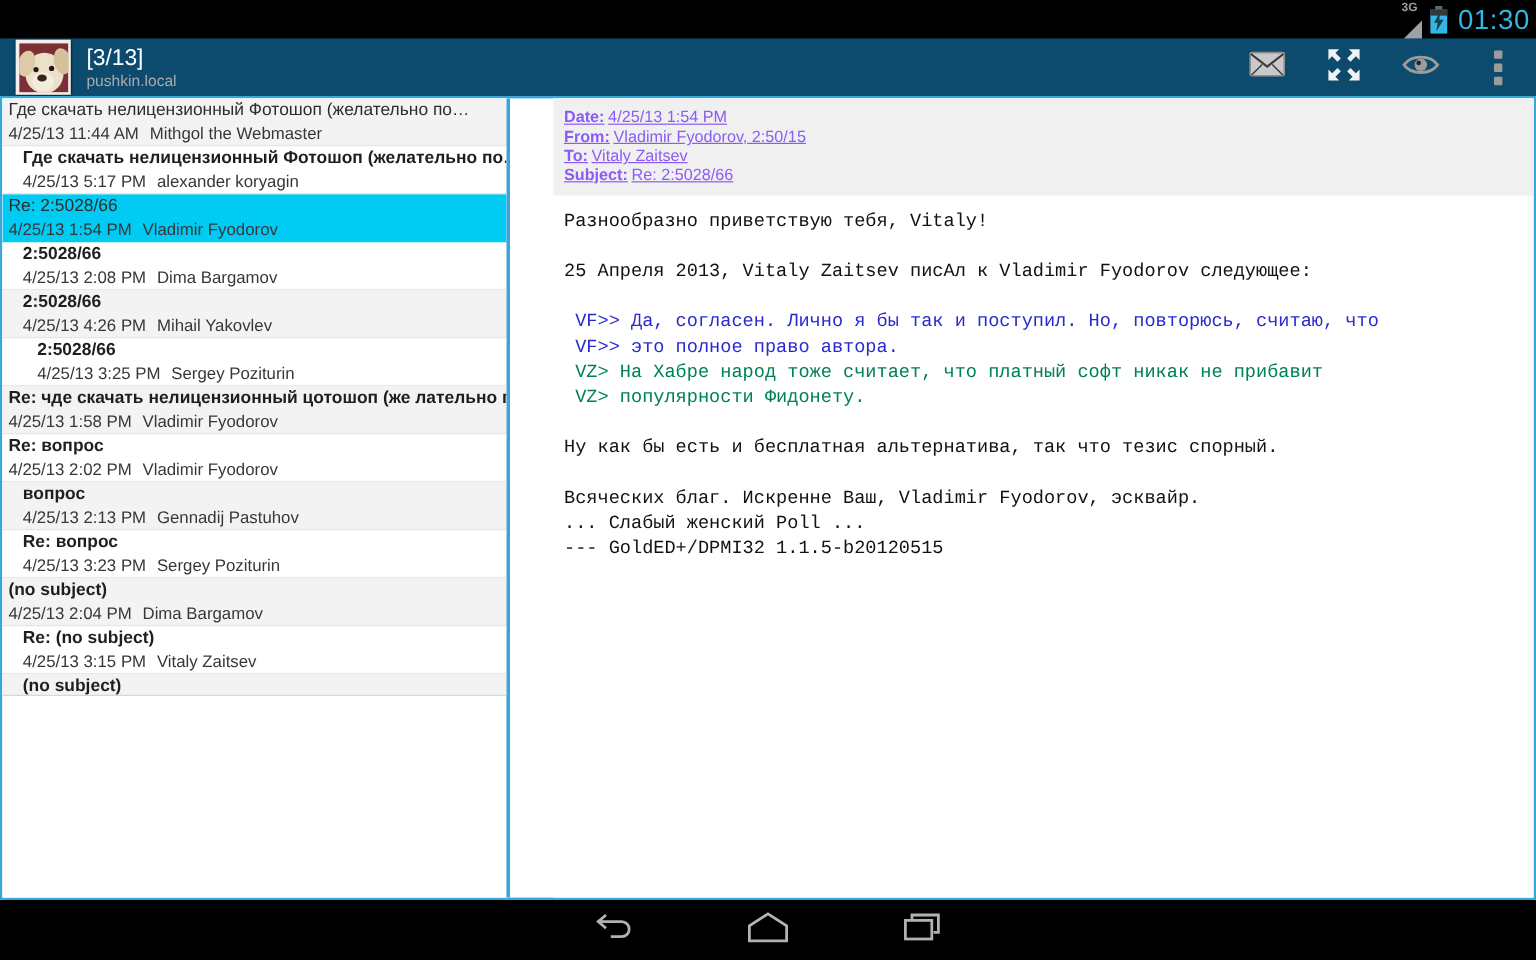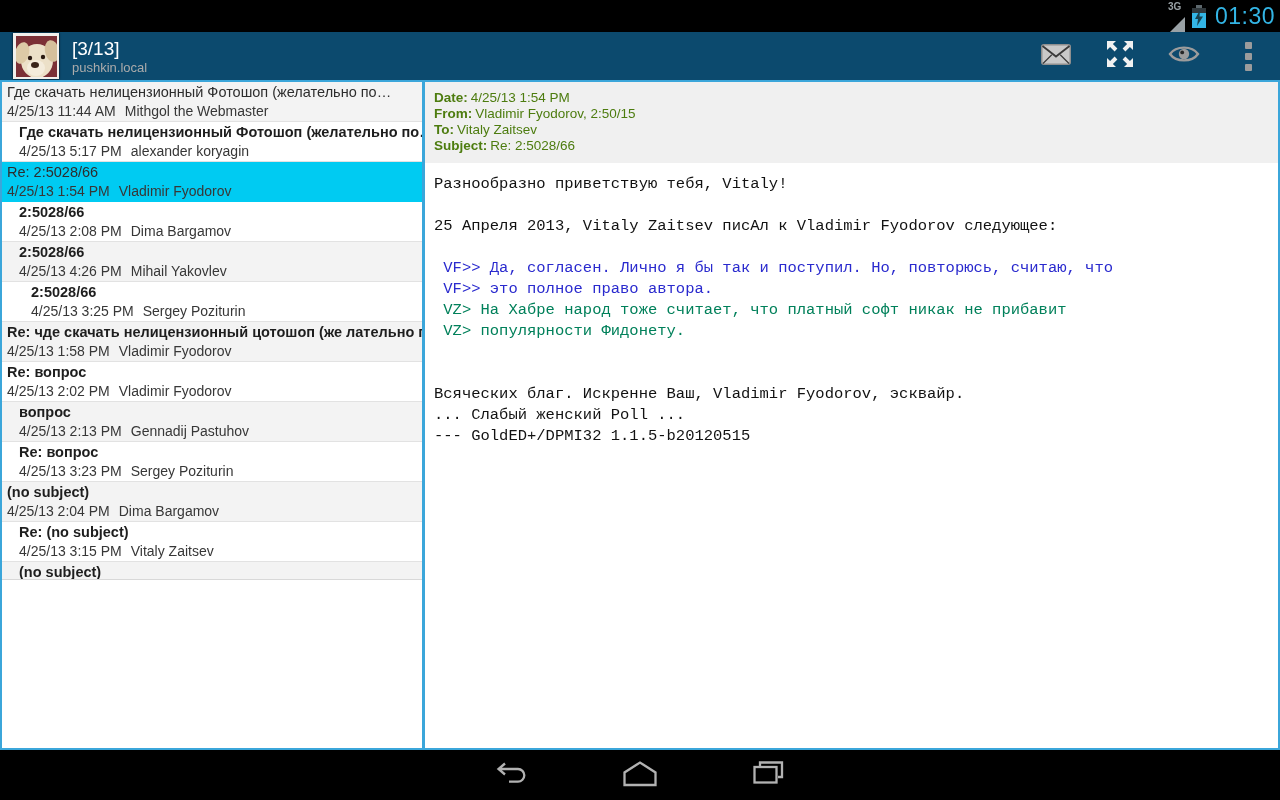--- a/index.html
+++ b/index.html
@@ -34,41 +34,41 @@
   .ab-title { color:#ffffff; font-size:19px; line-height:22px; }
   .ab-subtitle { color:#ababab; font-size:13px; line-height:15px; }
   .ab-actions { margin-left:auto; display:flex; height:48px; }
   .ab-btn { width:64px; height:48px; display:flex; align-items:center; justify-content:center; cursor:pointer; }
   .overflow-dots { display:flex; flex-direction:column; gap:4px; }
   .overflow-dots span { width:7px; height:7px; background:#9c9c9c; border-radius:1px; }
 
   
   .content {
     position:absolute; top:80px; left:0; width:1280px; height:670px;
-    background:#fff; border:2px solid #3ba6da; display:flex;
+    background:#fff; border:2px solid #3ba6da; display:flex;gap:36px;
   }
   .list-pane { width:423px; height:100%; border-right:3px solid #3ba6da; background:#fff; overflow:hidden; }
   .message-pane { flex:1; height:100%; background:#fff; overflow:hidden; }
 
   
   .list-row { height:40px; padding-top:1px; border-bottom:1px solid #e2e2e2; background:#fff; cursor:pointer; overflow:hidden; }
   .list-row.alt { background:#f3f3f3; }
   .list-row.selected { background:#00cbf2; border-bottom-color:#00cbf2; }
   .list-row.clipped { height:18px; border-bottom:1px solid #d8d8d8; }
   .row-subject { font-size:14.5px; line-height:19px; color:#2d2d2d; white-space:nowrap; overflow:hidden; }
   .list-row.unread .row-subject { font-weight:bold; color:#1e1e1e; }
   .row-meta { font-size:14px; line-height:19px; color:#373737; white-space:nowrap; overflow:hidden; }
   .row-author { margin-left:9px; }
   .indent-0 { padding-left:5px; }
   .indent-1 { padding-left:17px; }
   .indent-2 { padding-left:29px; }
 
   
   .msg-header { background:#f0f0f0; padding:8px 10px 9px 9px; }
-  .hline { font-size:13.5px; line-height:16px; color:#4d7c0f; }
+  .hline { font-size:13.5px; line-height:16px; color:#8b5cf6;text-decoration:underline; }
   .hlabel { font-weight:bold; margin-right:3px; }
   .msg-body { padding:11px 4px 0 9px; font-family:Liberation Mono, monospace; font-size:15.5px; color:#121212; }
   .bline { line-height:21px; white-space:pre; }
   .bline.quote1 { color:#2a2ace; }
   .bline.quote2 { color:#00805a; }
 
   
   .nav-bar {
     position:absolute; left:0; top:750px; width:1280px; height:50px; background:#000;
     display:flex; align-items:center; justify-content:center; gap:94px;
@@ -218,20 +218,21 @@
       <div class="msg-body">
           <div class="bline text">Разнообразно приветствую тебя, Vitaly!</div>
           <div class="bline text">&nbsp;</div>
           <div class="bline text">25 Апреля 2013, Vitaly Zaitsev писАл к Vladimir Fyodorov следующее:</div>
           <div class="bline text">&nbsp;</div>
           <div class="bline quote1"> VF&gt;&gt; Да, согласен. Лично я бы так и поступил. Но, повторюсь, считаю, что</div>
           <div class="bline quote1"> VF&gt;&gt; это полное право автора.</div>
           <div class="bline quote2"> VZ&gt; На Хабре народ тоже считает, что платный софт никак не прибавит</div>
           <div class="bline quote2"> VZ&gt; популярности Фидонету.</div>
           <div class="bline text">&nbsp;</div>
+          <div class="bline text">Ну как бы есть и бесплатная альтернатива, так что тезис спорный.</div>
           <div class="bline text">&nbsp;</div>
           <div class="bline text">Всяческих благ. Искренне Ваш, Vladimir Fyodorov, эсквайр.</div>
           <div class="bline text">... Слабый женский Poll ...</div>
           <div class="bline text">--- GoldED+/DPMI32 1.1.5-b20120515</div>
         </div>
     </div>
   </div>
 
   <div class="nav-bar">
     <div class="nav-btn">

